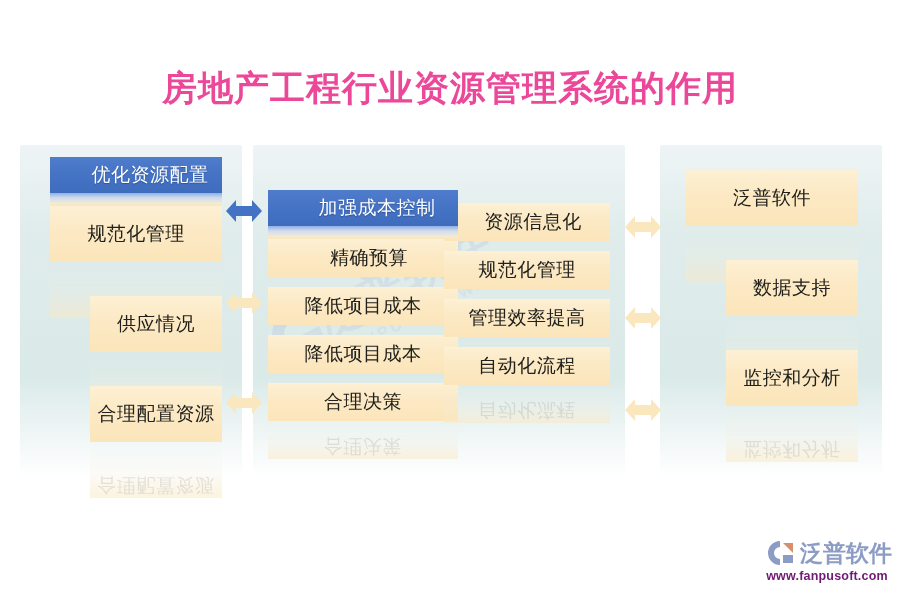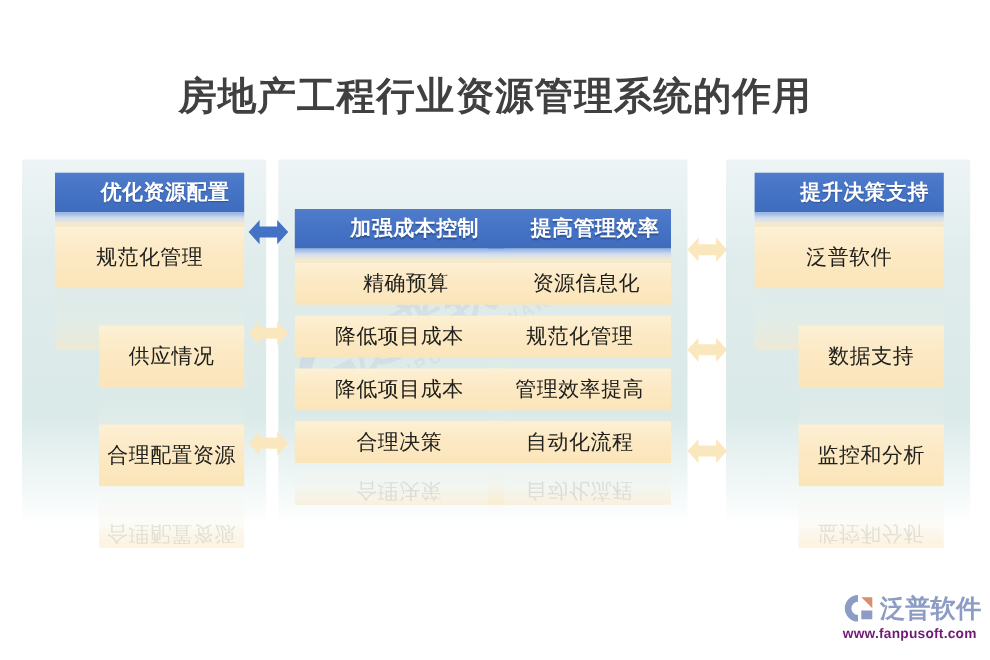--- a/index.html
+++ b/index.html
@@ -24,21 +24,21 @@
 
   
   .title {
     position: absolute;
     left: 0;
     top: 66px;
     width: 900px;
     text-align: center;
     font-size: 35px;
     line-height: 44px;
-    color: #404040;
+    color: #ec4899;
     font-weight: 700;
     letter-spacing: 1px;
     white-space: nowrap;
   }
 
   
   .watermark {
     position: absolute;
     left: 300px;
     top: 195px;
@@ -94,21 +94,21 @@
   #col-1 { left: 50px;  top: 157px; width: 172px; }
   #col-2 { left: 268px; top: 190px; width: 190px; }
   #col-3 { left: 444px; top: 190px; width: 166px; }
   #col-4 { left: 686px; top: 157px; width: 172px; }
 
   .col-header {
     height: 36px;
     background: linear-gradient(180deg, #4f7ccb 0%, #4472c4 55%, #3f6cbd 100%);
     color: #ffffff;
     font-size: 19px;
-    font-weight: 700;
+    font-weight: 400;
     display: flex;
     align-items: center;
     justify-content: center;
     letter-spacing: .5px;
     white-space: nowrap;
     text-shadow: 0 1px 1px rgba(22,48,96,.45);
     position: relative;
     z-index: 3;
     padding-left: 28px;
   }
@@ -239,31 +239,29 @@
     <div class="col-header">加强成本控制</div>
     <div class="items">
       <div class="item" data-echo="精确预算">精确预算</div>
       <div class="item" data-echo="降低项目成本">降低项目成本</div>
       <div class="item" data-echo="历史数据分析">降低项目成本</div>
       <div class="item" data-echo="合理决策">合理决策</div>
     </div>
   </div>
 
   <div class="column col-inner" id="col-3">
-    <div class="col-header">提高管理效率</div>
     <div class="items">
       <div class="item" data-echo="资源信息化">资源信息化</div>
       <div class="item" data-echo="规范化管理">规范化管理</div>
       <div class="item" data-echo="管理效率提高">管理效率提高</div>
       <div class="item" data-echo="自动化流程">自动化流程</div>
     </div>
   </div>
 
   <div class="column col-outer" id="col-4">
-    <div class="col-header">提升决策支持</div>
     <div class="items">
       <div class="item" data-echo="项目信息">泛普软件</div>
       <div class="item" data-echo="数据支持">数据支持</div>
       <div class="item" data-echo="监控和分析">监控和分析</div>
     </div>
   </div>
 
   <div class="arrow" style="left:225px; top:193px;">
     <svg viewBox="0 0 38 36">
         <path d="M1 18 L11 7 L11 13 L27 13 L27 7 L37 18 L27 29 L27 23 L11 23 L11 29 Z" fill="#4472c4"></path>

